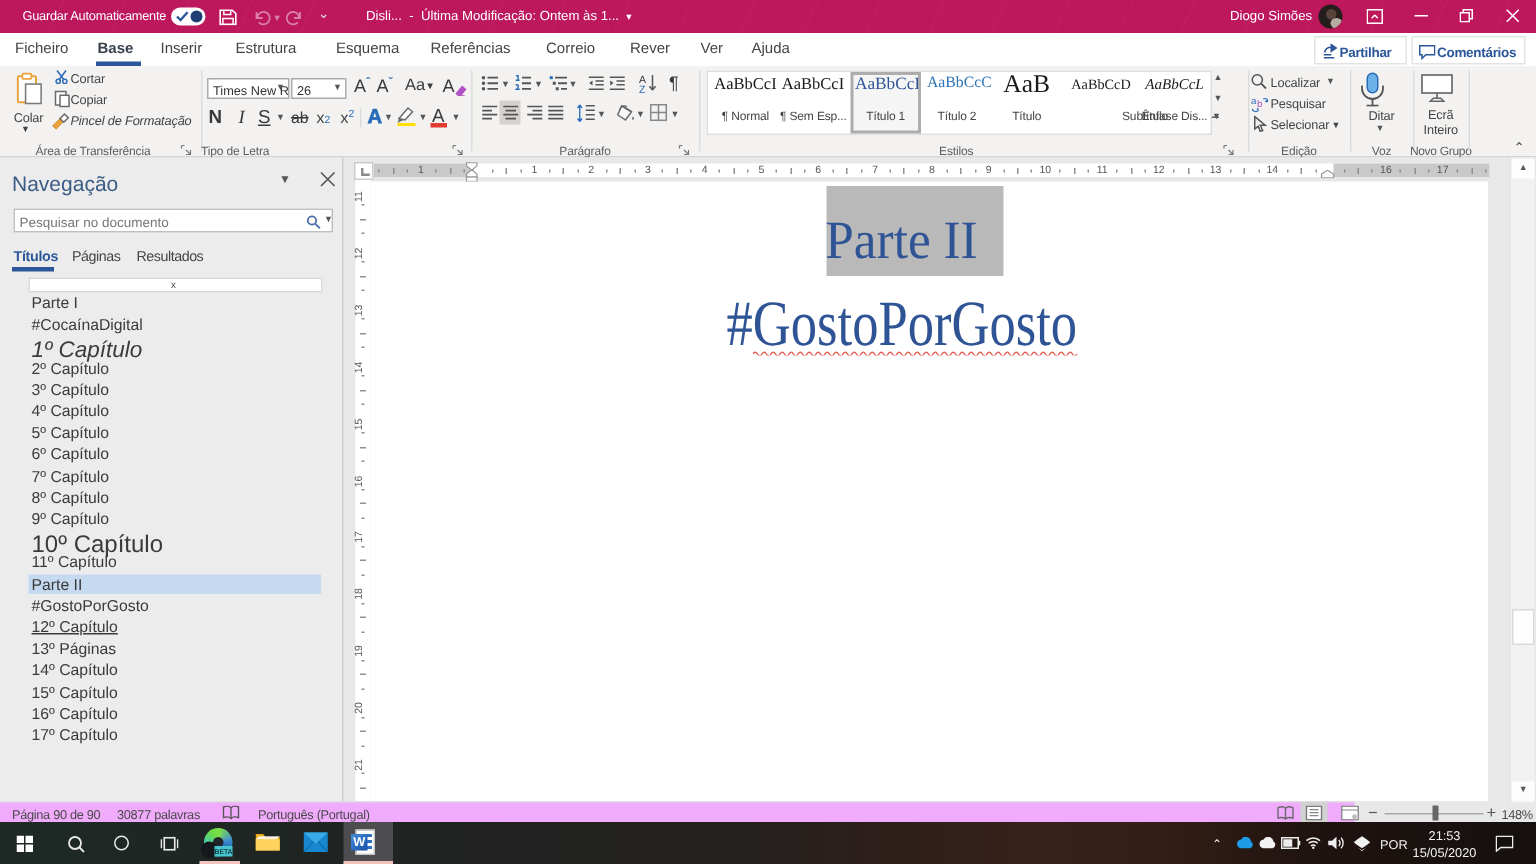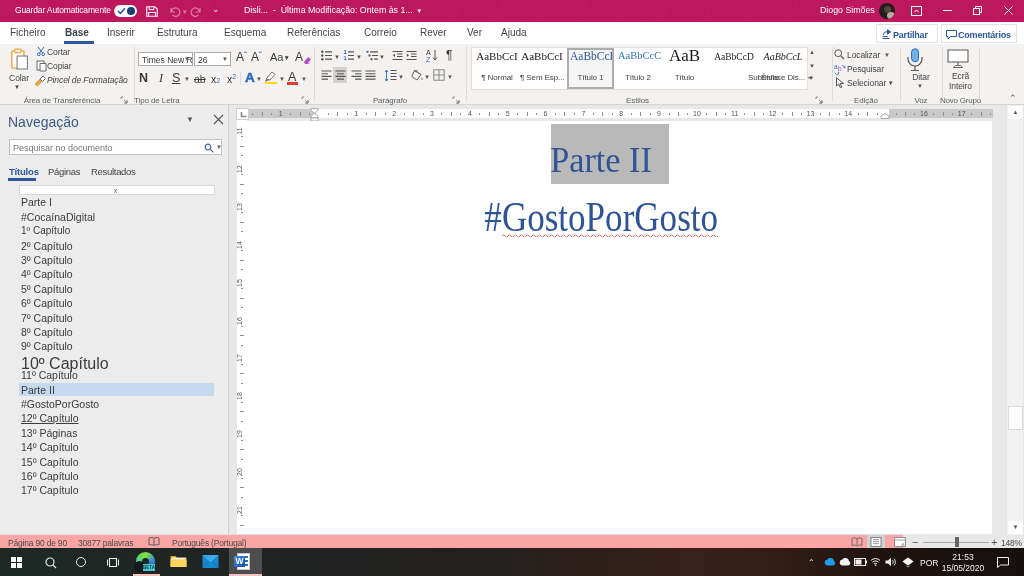--- a/index.html
+++ b/index.html
@@ -18,21 +18,21 @@
   
   #tabrow { position:absolute; left:0; top:22px; width:1024px; height:22px; background:#fff; }
   #ribbon { position:absolute; left:0; top:44px; width:1024px; height:61px; background:#f3f2f1; border-bottom:1px solid #d6d3d1; }
   .grplabel { position:absolute; top:51.5px; font-size:8px; letter-spacing:-0.1px; color:#5c5c5c; }
   .gsep { position:absolute; top:3px; height:54px; width:1px; background:#dcdcdc; }
   
   #navpane { position:absolute; left:0; top:105px; width:229px; height:429px; background:#ececec; border-right:1px solid #cfcfcf; }
   
   #docarea { position:absolute; left:230px; top:105px; width:776px; height:429px; background:#e8e8e8; }
   
-  #statusbar { position:absolute; left:0; top:534px; width:903px; height:14px; background:#fca5a5; border-top:1px solid #dfdfdf; font-size:8.5px; letter-spacing:-0.2px; color:#4a4a4a; }
+  #statusbar { position:absolute; left:0; top:534px; width:903px; height:14px; background:#f0abfc; border-top:1px solid #dfdfdf; font-size:8.5px; letter-spacing:-0.2px; color:#4a4a4a; }
   
   #taskbar { position:absolute; left:0; top:548px; width:1024px; height:28px;
      background:linear-gradient(90deg,#1e2925 0%, #1f2522 18%, #212221 33%, #242120 48%, #2e1f1a 58%, #38211a 68%, #331d15 76%, #1e1310 86%, #15100e 100%); }
 </style>
 </head>
 <body>
 <div id="root">
   <div id="titlebar">
       <div class="stripe"></div>
     <div class="abs" style="left:15px;top:5px;font-size:8.5px;color:#fff;letter-spacing:-0.15px;">Guardar Automaticamente</div>
@@ -324,21 +324,21 @@
     </div>
     <div class="abs" style="left:9px;top:61px;font-size:9.5px;letter-spacing:-0.2px;font-weight:bold;color:#2b579a;">Títulos</div>
     <div class="abs" style="left:8px;top:73px;width:28px;height:2.5px;background:#2b579a;"></div>
     <div class="abs" style="left:48px;top:61px;font-size:9.5px;letter-spacing:-0.3px;color:#444;">Páginas</div>
     <div class="abs" style="left:91px;top:61px;font-size:9.5px;letter-spacing:-0.3px;color:#444;">Resultados</div>
     <div class="abs" style="left:19px;top:80px;width:196px;height:9.5px;background:#fff;border:1px solid #d8d8d8;">
       <div class="abs" style="left:94px;top:0.5px;font-size:6.5px;color:#555;">x</div>
     </div>
     <div class="abs" style="left:21px;top:91.3px;font-size:10.5px;color:#3b3b3b;">Parte I</div>
     <div class="abs" style="left:21px;top:105.7px;font-size:10.5px;color:#3b3b3b;">#CocaínaDigital</div>
-    <div class="abs" style="left:21px;top:120.1px;font-size:10px;color:#3b3b3b;">1º Capítulo</div>
+    <div class="abs" style="left:21px;top:120.1px;font-size:15px;color:#3b3b3b;font-style:italic;">1º Capítulo</div>
     <div class="abs" style="left:21px;top:134.5px;font-size:10.5px;color:#3b3b3b;">2º Capítulo</div>
     <div class="abs" style="left:21px;top:148.9px;font-size:10.5px;color:#3b3b3b;">3º Capítulo</div>
     <div class="abs" style="left:21px;top:163.3px;font-size:10.5px;color:#3b3b3b;">4º Capítulo</div>
     <div class="abs" style="left:21px;top:177.7px;font-size:10.5px;color:#3b3b3b;">5º Capítulo</div>
     <div class="abs" style="left:21px;top:192.1px;font-size:10.5px;color:#3b3b3b;">6º Capítulo</div>
     <div class="abs" style="left:21px;top:206.5px;font-size:10.5px;color:#3b3b3b;">7º Capítulo</div>
     <div class="abs" style="left:21px;top:220.9px;font-size:10.5px;color:#3b3b3b;">8º Capítulo</div>
     <div class="abs" style="left:21px;top:235.3px;font-size:10.5px;color:#3b3b3b;">9º Capítulo</div>
     <div class="abs" style="left:21px;top:249.7px;font-size:16px;color:#3b3b3b;">10º Capítulo</div>
     <div class="abs" style="left:21px;top:264.1px;font-size:10.5px;color:#3b3b3b;">11º Capítulo</div>

